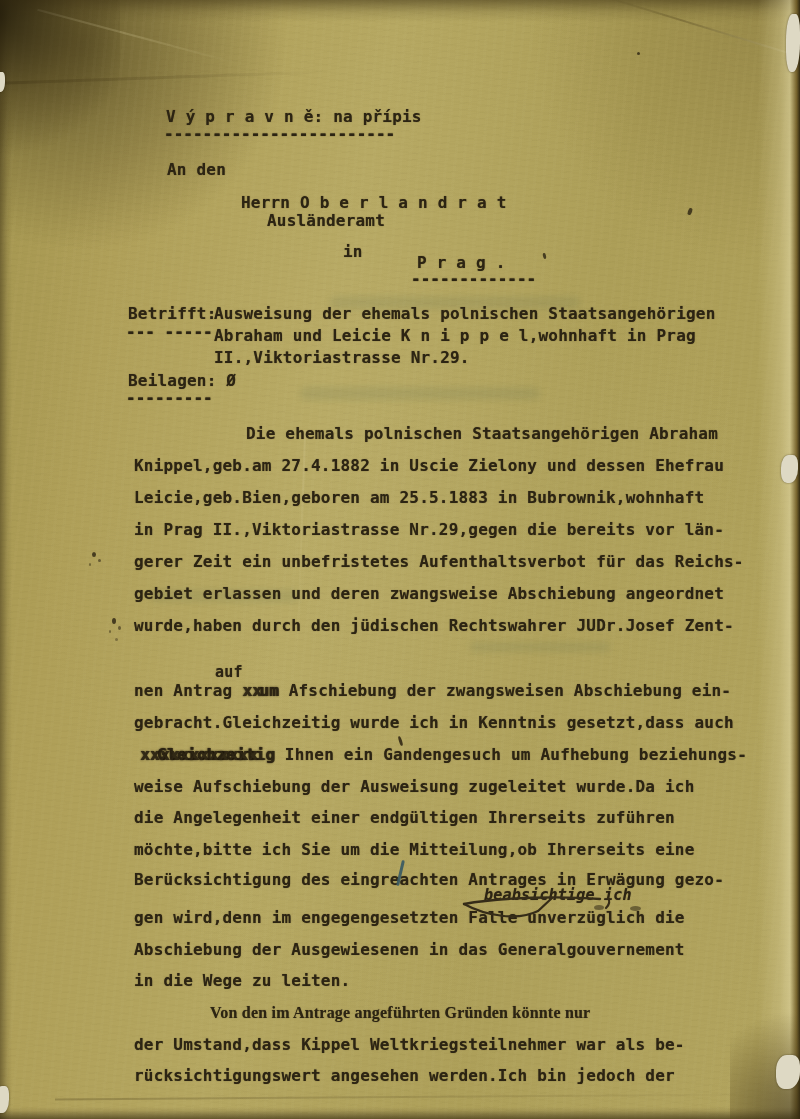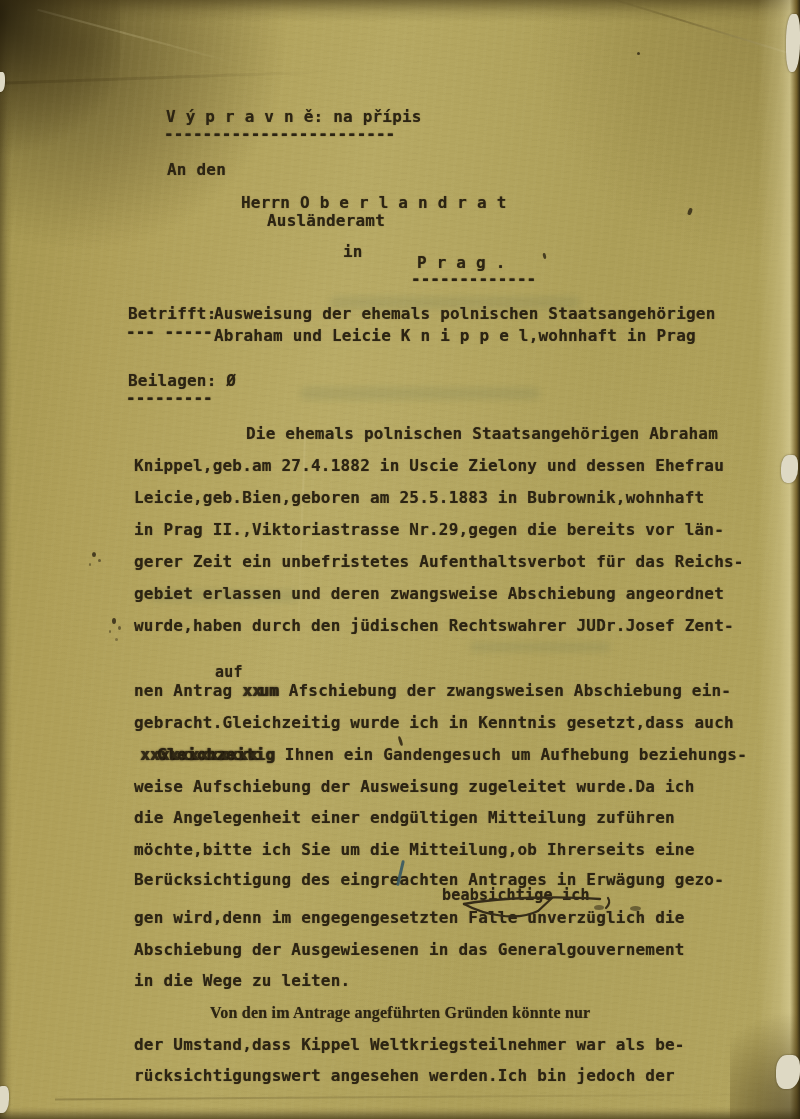--- a/index.html
+++ b/index.html
@@ -83,20 +83,21 @@
   <div class="t" style="left:241px;top:193px;">Herrn O b e r l a n d r a t</div>
   <div class="t" style="left:267px;top:211px;">Ausländeramt</div>
   <div class="t" style="left:343px;top:242px;">in</div>
   <div class="t" style="left:417px;top:253px;">P r a g .</div>
   <div class="t dashes" style="left:411px;top:269px;">-------------</div>
 
   <div class="t" style="left:128px;top:304px;">Betrifft:</div>
   <div class="t dashes" style="left:126px;top:322px;">--- -----</div>
   <div class="t" style="left:214px;top:304px;">Ausweisung der ehemals polnischen Staatsangehörigen</div>
   <div class="t" style="left:214px;top:326px;">Abraham und Leicie K n i p p e l,wohnhaft in Prag</div>
+  <div class="t" style="left:214px;top:348px;">II.,Viktoriastrasse Nr.29.</div>
 
   <div class="t" style="left:128px;top:371px;">Beilagen: Ø</div>
   <div class="t dashes" style="left:126px;top:388px;">---------</div>
 
   <div class="t" style="left:246px;top:424px;">Die ehemals polnischen Staatsangehörigen Abraham</div>
   <div class="t" style="left:134px;top:456px;">Knippel,geb.am 27.4.1882 in Uscie Zielony und dessen Ehefrau</div>
   <div class="t" style="left:134px;top:488px;">Leicie,geb.Bien,geboren am 25.5.1883 in Bubrownik,wohnhaft</div>
   <div class="t" style="left:134px;top:520px;">in Prag II.,Viktoriastrasse Nr.29,gegen die bereits vor län-</div>
   <div class="t" style="left:134px;top:552px;">gerer Zeit ein unbefristetes Aufenthaltsverbot für das Reichs-</div>
   <div class="t" style="left:134px;top:584px;">gebiet erlassen und deren zwangsweise Abschiebung angeordnet</div>
@@ -104,25 +105,25 @@
 
   <div class="t small" style="left:215px;top:663px;">auf</div>
 
   <div class="t" style="left:134px;top:681px;"><span>nen Antrag </span><span class="strike-stack"><span class="under">um</span><span class="xover">xx</span></span><span> Afschiebung der zwangsweisen Abschiebung ein-</span></div>
 
   <div class="t" style="left:134px;top:713px;">gebracht.Gleichzeitig wurde ich in Kenntnis gesetzt,dass auch</div>
 
   <div class="t" style="left:140px;top:745px;"><span class="strike-stack"><span class="under">Gleichzeitig</span><span class="xover">xxxxxxxxxxxx</span></span><span> Ihnen ein Gandengesuch um Aufhebung beziehungs-</span></div>
 
   <div class="t" style="left:134px;top:777px;">weise Aufschiebung der Ausweisung zugeleitet wurde.Da ich</div>
-  <div class="t" style="left:134px;top:808px;">die Angelegenheit einer endgültigen Mitteilung zuführen</div>
+  <div class="t" style="left:134px;top:808px;">die Angelegenheit einer endgültigen Ihrerseits zuführen</div>
   <div class="t" style="left:134px;top:840px;">möchte,bitte ich Sie um die Mitteilung,ob Ihrerseits eine</div>
   <div class="t" style="left:134px;top:870px;">Berücksichtigung des eingreachten Antrages in Erwägung gezo-</div>
 
-  <div class="t small" style="left:442px;top:886px;">beabsichtige ich</div>
+  <div class="t small" style="left:484px;top:886px;font-style:italic;">beabsichtige ich</div>
 
   <div class="t" style="left:134px;top:908px;">gen wird,denn im engegengesetzten Falle unverzüglich die</div>
   <div class="t" style="left:134px;top:971px;">in die Wege zu leiten.</div>
   <div class="t" style="left:134px;top:940px;">Abschiebung der Ausgewiesenen in das Generalgouvernement</div>
   <div class="t" style="left:210px;top:1003px;font-family:Liberation Serif, serif;">Von den im Antrage angeführten Gründen könnte nur</div>
   <div class="t" style="left:134px;top:1035px;">der Umstand,dass Kippel Weltkriegsteilnehmer war als be-</div>
   <div class="t" style="left:134px;top:1066px;">rücksichtigungswert angesehen werden.Ich bin jedoch der</div>
 
   <div class="pen-blue"></div>
   <div class="caret-g"></div>

